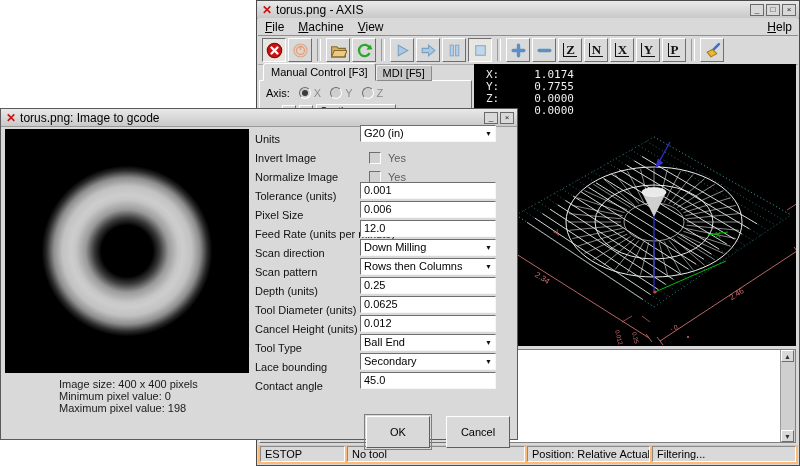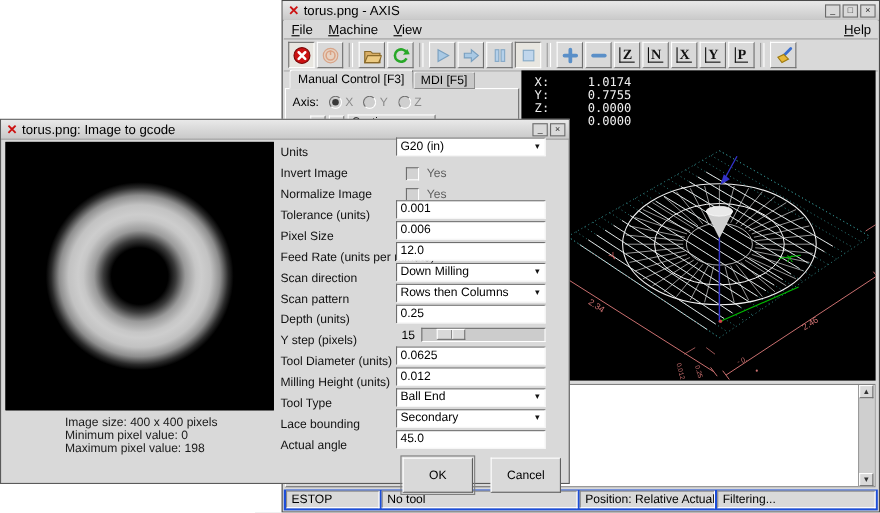--- a/index.html
+++ b/index.html
@@ -55,21 +55,21 @@
   .dro-v{display:inline-block;width:46px;text-align:right;margin-left:24px;}
   #preview-svg{position:absolute;left:0;top:0;width:322px;height:282px;}
   
   .listing{position:absolute;left:217px;top:348px;width:322px;height:94px;background:#ffffff;
            border:1px solid #808080;box-sizing:border-box;}
   .vscroll{position:absolute;right:0;top:0;bottom:0;width:14px;background:#cfcfcf;border-left:1px solid #9a9a9a;}
   .sarrow{position:absolute;left:0;width:13px;height:12px;background:#d9d9d9;font-size:7px;line-height:12px;
           text-align:center;color:#333;box-sizing:border-box;}
   .sarrow.up{top:0;} .sarrow.down{bottom:0;}
   
-  .statusbar{position:absolute;left:1px;right:1px;top:444px;height:19px;background:#1d4ed8;}
+  .statusbar{position:absolute;left:1px;right:1px;top:444px;height:19px;background:#fdba74;}
   .status-seg{position:absolute;top:1px;height:16px;border:1px solid;border-color:#8a8a8a #ffffff #ffffff #8a8a8a;
               font-size:11px;line-height:15px;padding:0 4px;box-sizing:border-box;background:#d9d9d9;white-space:nowrap;overflow:hidden;}
   
   #dlg{left:0;top:108px;width:518px;height:332px;z-index:10;border-color:#5a5a5a;}
   .torus-image{position:absolute;left:4px;top:20px;width:244px;height:244px;background:#000
      radial-gradient(circle closest-side,#000 0%,#000 21%,#3a3a3a 27%,#9a9a9a 34%,#c6c6c6 42%,
      #cdcdcd 46%,#c2c2c2 53%,#8e8e8e 60%,#2a2a2a 66%,#000 70%,#000 100%);}
   .imginfo{position:absolute;left:58px;top:269px;font-size:11px;color:#1a1a1a;line-height:12px;}
   .form{position:absolute;left:254px;top:20px;width:262px;}
   .frow{display:flex;height:19px;align-items:center;}
@@ -426,38 +426,27 @@
           </div>
         </div>
       </div>
       <div class="frow">
         <span class="flabel">Depth (units)</span>
         <div class="fctl">
           <div class="entry">0.25</div>
         </div>
       </div>
       <div class="frow">
-        <span class="flabel">Y step (pixels)</span>
-        <div class="fctl">
-          <div class="sliderwrap">
-            <span class="sval">15</span>
-            <div class="trough">
-              <div class="handle"></div>
-            </div>
-          </div>
-        </div>
-      </div>
-      <div class="frow">
         <span class="flabel">Tool Diameter (units)</span>
         <div class="fctl">
           <div class="entry">0.0625</div>
         </div>
       </div>
       <div class="frow">
-        <span class="flabel">Milling Height (units)</span>
+        <span class="flabel">Cancel Height (units)</span>
         <div class="fctl">
           <div class="entry">0.012</div>
         </div>
       </div>
       <div class="frow">
         <span class="flabel">Tool Type</span>
         <div class="fctl">
           <div class="combo">
             <span>Ball End</span>
             <span class="arr">▼</span>
@@ -467,21 +456,21 @@
       <div class="frow">
         <span class="flabel">Lace bounding</span>
         <div class="fctl">
           <div class="combo">
             <span>Secondary</span>
             <span class="arr">▼</span>
           </div>
         </div>
       </div>
       <div class="frow">
-        <span class="flabel">Actual angle</span>
+        <span class="flabel">Contact angle</span>
         <div class="fctl">
           <div class="entry">45.0</div>
         </div>
       </div>
     </div>
   <button class="btn ok">OK</button>
   <button class="btn cancel">Cancel</button>
 </div>
 
 </body></html>

